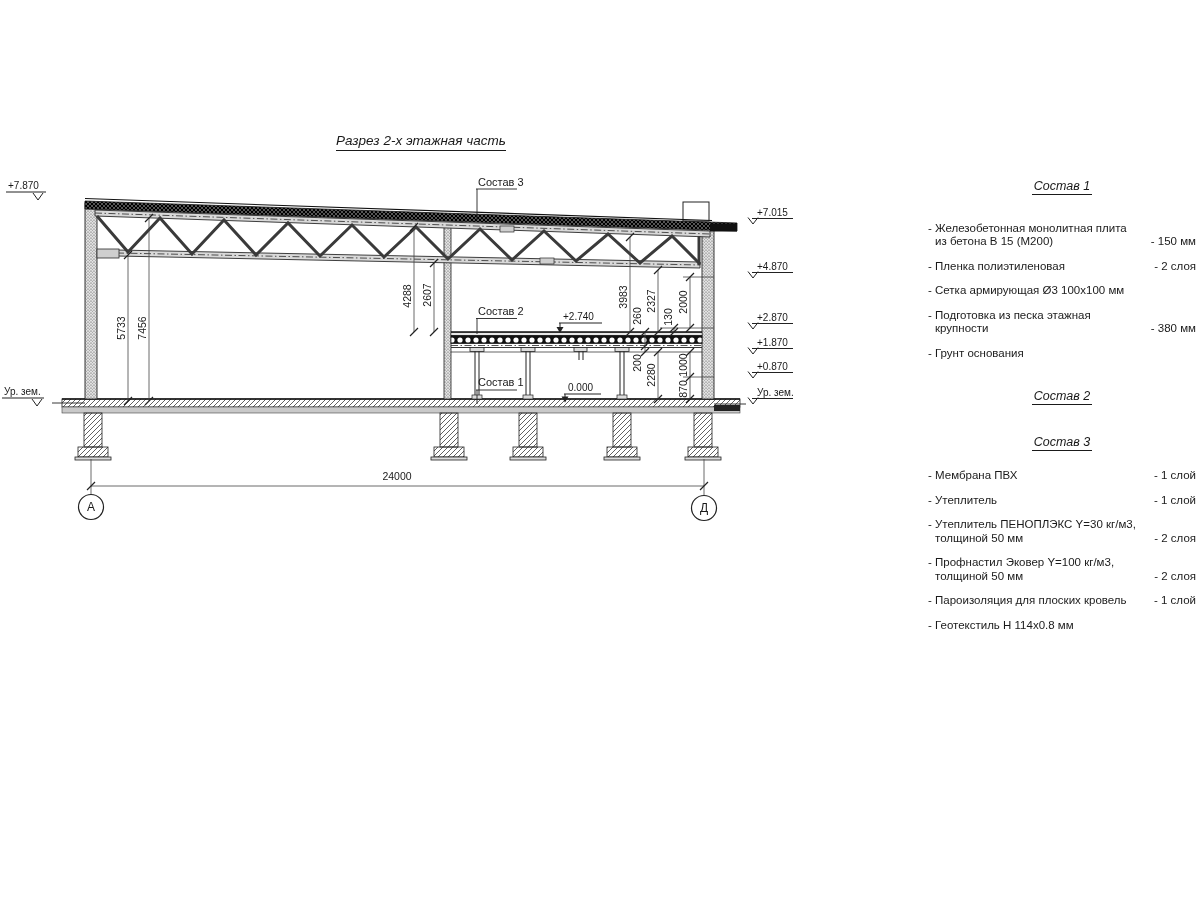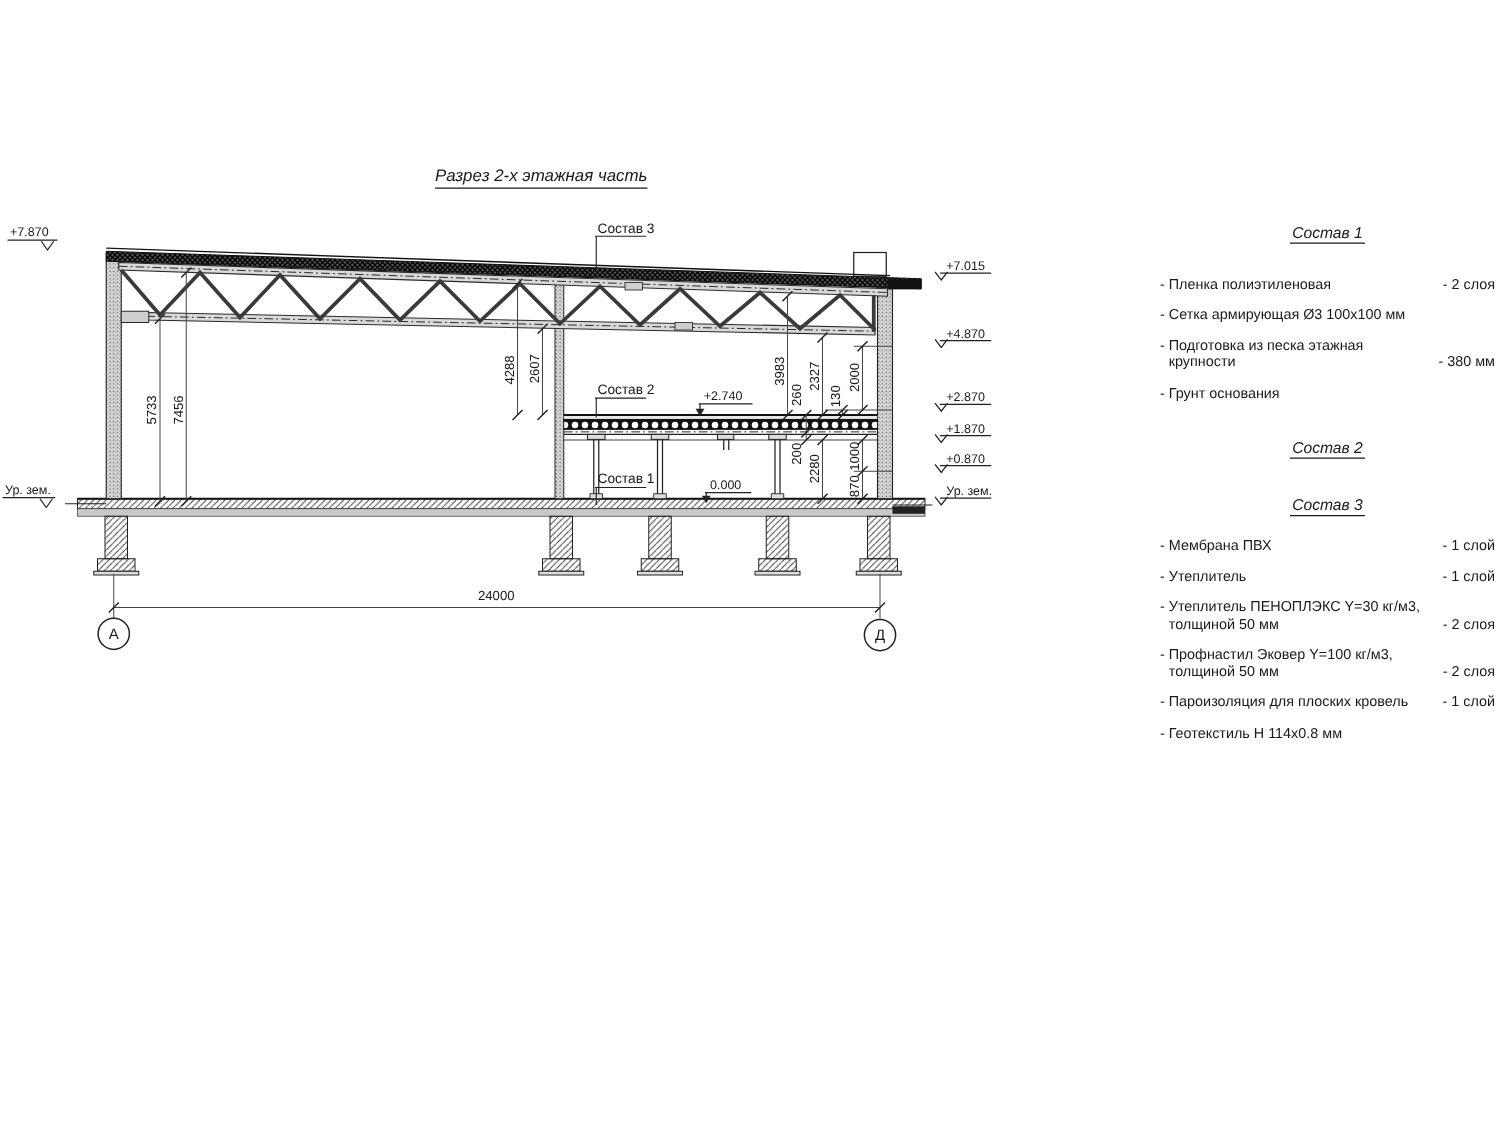--- a/index.html
+++ b/index.html
@@ -1,20 +1,20 @@
 <!DOCTYPE html>
 <html><head>
 <meta charset="utf-8">
 <style>
   html,body{margin:0;padding:0;background:#ffffff;}
   .page{position:relative;width:1200px;height:900px;background:#fff;overflow:hidden;
         font-family:"Liberation Sans", sans-serif;color:#1a1a1a;}
   .abs{position:absolute;}
   .drawing-title{left:336px;top:133px;font-size:13.5px;font-style:italic;
-      border-bottom:1.2px solid #1a1a1a;padding-bottom:2px;white-space:nowrap;margin-left:12px;}
+      border-bottom:1.2px solid #1a1a1a;padding-bottom:2px;white-space:nowrap;}
   svg text{font-family:"Liberation Sans", sans-serif;fill:#1a1a1a;}
   .legend{left:928px;top:180px;width:268px;font-size:11.5px;line-height:13.5px;}
   .legend-section-title{font-size:12.5px;font-style:italic;text-align:center;}
   .legend-section-title span{border-bottom:1.2px solid #1a1a1a;padding:0 2px 1px 2px;}
   .legend-items{margin-top:28px;}
   .legend-item{display:flex;justify-content:space-between;align-items:flex-end;
       gap:6px;margin-bottom:11px;}
   .legend-item-text{flex:1;}
   .legend-line-cont{padding-left:7px;}
   .legend-item-value{white-space:nowrap;}
@@ -236,20 +236,27 @@
       <text x="704" y="512" text-anchor="middle" font-size="12">Д</text>
     </g>
   </svg>
 
   <div class="abs legend" id="legend">
       <div class="legend-section">
         <div class="legend-section-title"><span>Состав 1</span></div>
         <div class="legend-items">
           <div class="legend-item">
             <div class="legend-item-text">
+              <div>- Железобетонная  монолитная плита</div>
+              <div class="legend-line-cont">из бетона В 15 (М200)</div>
+            </div>
+            <div class="legend-item-value">- 150 мм</div>
+          </div>
+          <div class="legend-item">
+            <div class="legend-item-text">
               <div>- Пленка полиэтиленовая</div>
             </div>
             <div class="legend-item-value">-  2 слоя</div>
           </div>
           <div class="legend-item">
             <div class="legend-item-text">
               <div>- Сетка армирующая Ø3 100х100 мм</div>
             </div>
           </div>
           <div class="legend-item">

